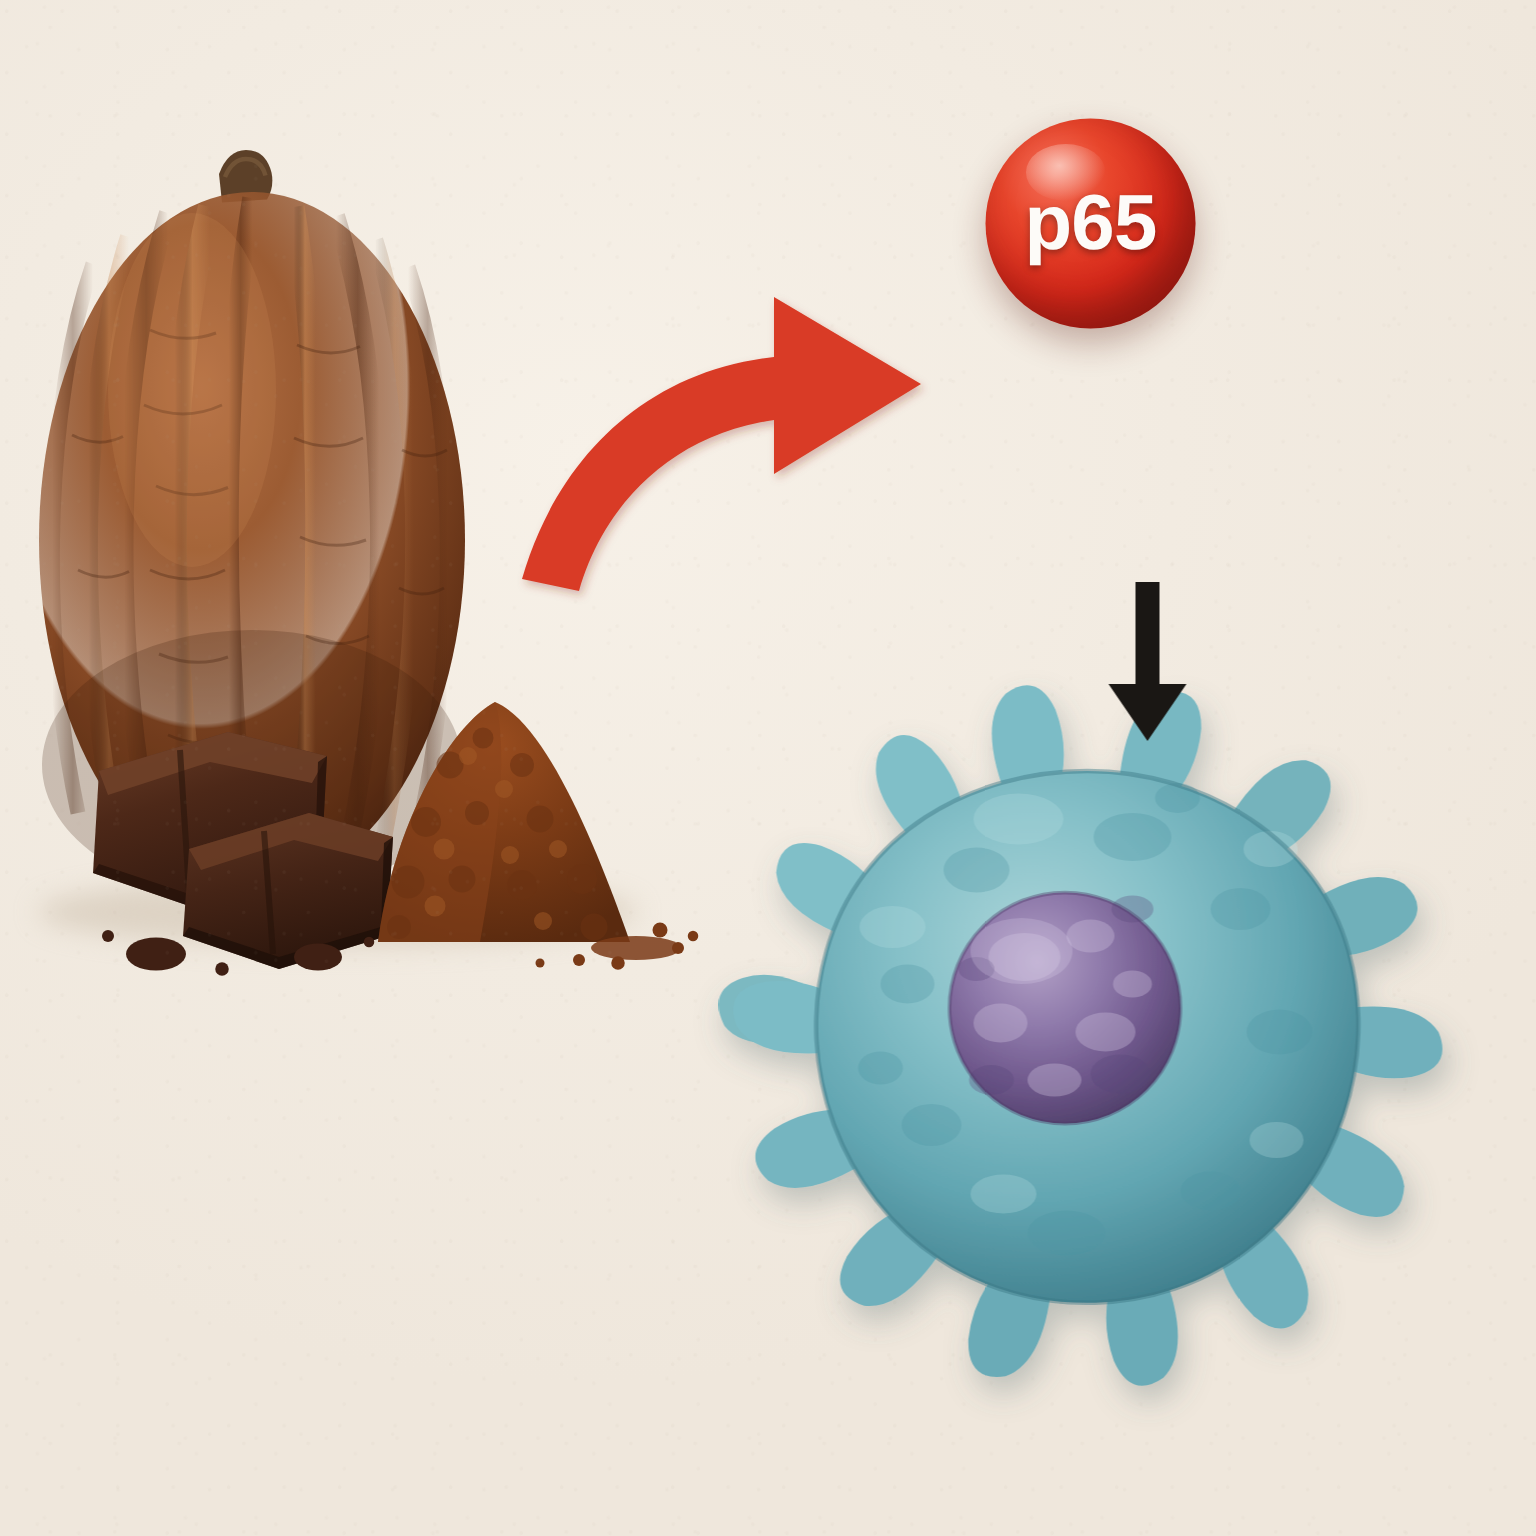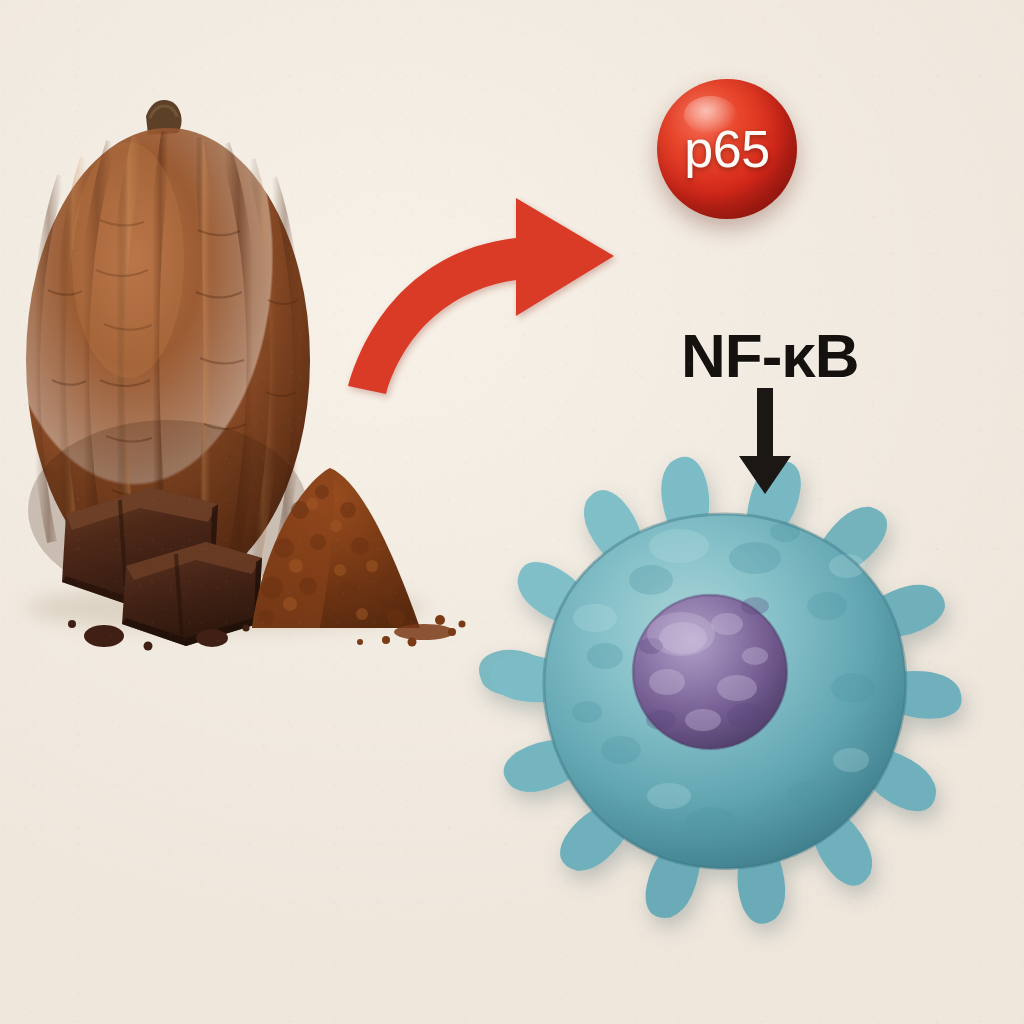--- a/index.html
+++ b/index.html
@@ -39,21 +39,21 @@
   }
   #nfkb-label{
     left:681px;top:320px;
     font-size:62px;font-weight:700;letter-spacing:-1px;
     color:#14110e;white-space:nowrap;
     text-shadow:0 1px 0 rgba(255,255,255,.5);
   }
   .sphere-text{
     position:absolute;left:0;top:0;width:100%;height:100%;
     display:flex;align-items:center;justify-content:center;
-    color:#fdfbf8;font-size:52px;font-weight:400;letter-spacing:-0.5px;
+    color:#fdfbf8;font-size:52px;font-weight:700;letter-spacing:-0.5px;
     text-shadow:0 2px 5px rgba(0,0,0,.35);
     pointer-events:none;
   }
 
   
   #sphere-p65{
     left:657px;top:79px;width:140px;height:140px;border-radius:50%;
     background:
       radial-gradient(circle at 33% 27%, #f4705a 0%, #e8462c 26%, #d6281a 58%, #a91a12 88%, #8a130d 100%);
     box-shadow:0 10px 22px rgba(90,25,15,.30), inset -10px -14px 26px rgba(100,15,10,.45);
@@ -252,21 +252,20 @@
                L 186 100
                C 116 110, 72 158, 56 214
                Z" fill="#d93b26" filter="url(#arrShadow)"></path>
     </svg>
   </div>
 
   <div class="abs" id="sphere-p65">
     <span class="sphere-text">p65</span>
   </div>
 
-  <div class="abs" id="nfkb-label">NF-κB</div>
 
   <div class="abs" style="left:735px;top:388px;width:60px;height:110px;z-index:3;">
     <svg width="60" height="110" viewBox="0 0 60 110">
       <path d="M22 0 H38 V68 H56 L30 106 L4 68 H22 Z" fill="#1a1714"></path>
     </svg>
   </div>
 
   <div class="abs" style="left:455px;top:420px;width:540px;height:540px;z-index:2;">
     <svg width="540" height="540" viewBox="0 0 540 540">
       <defs>

